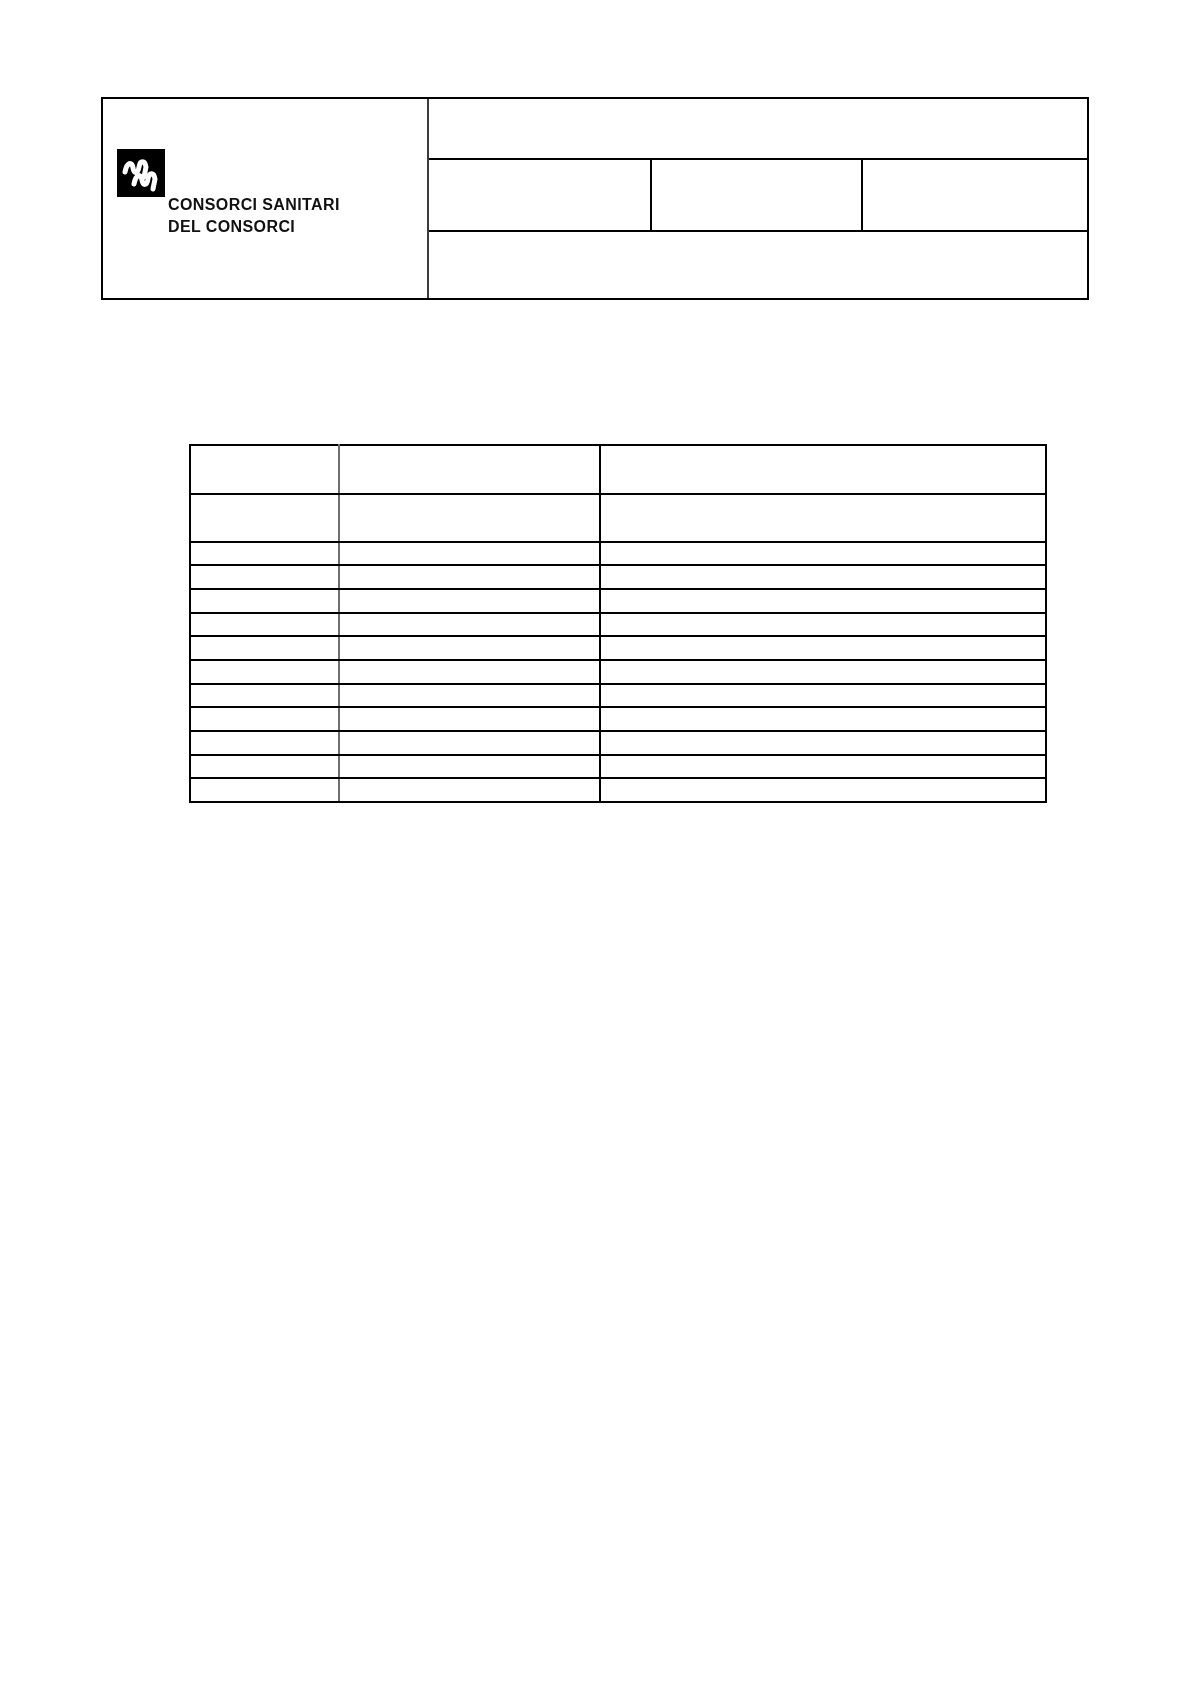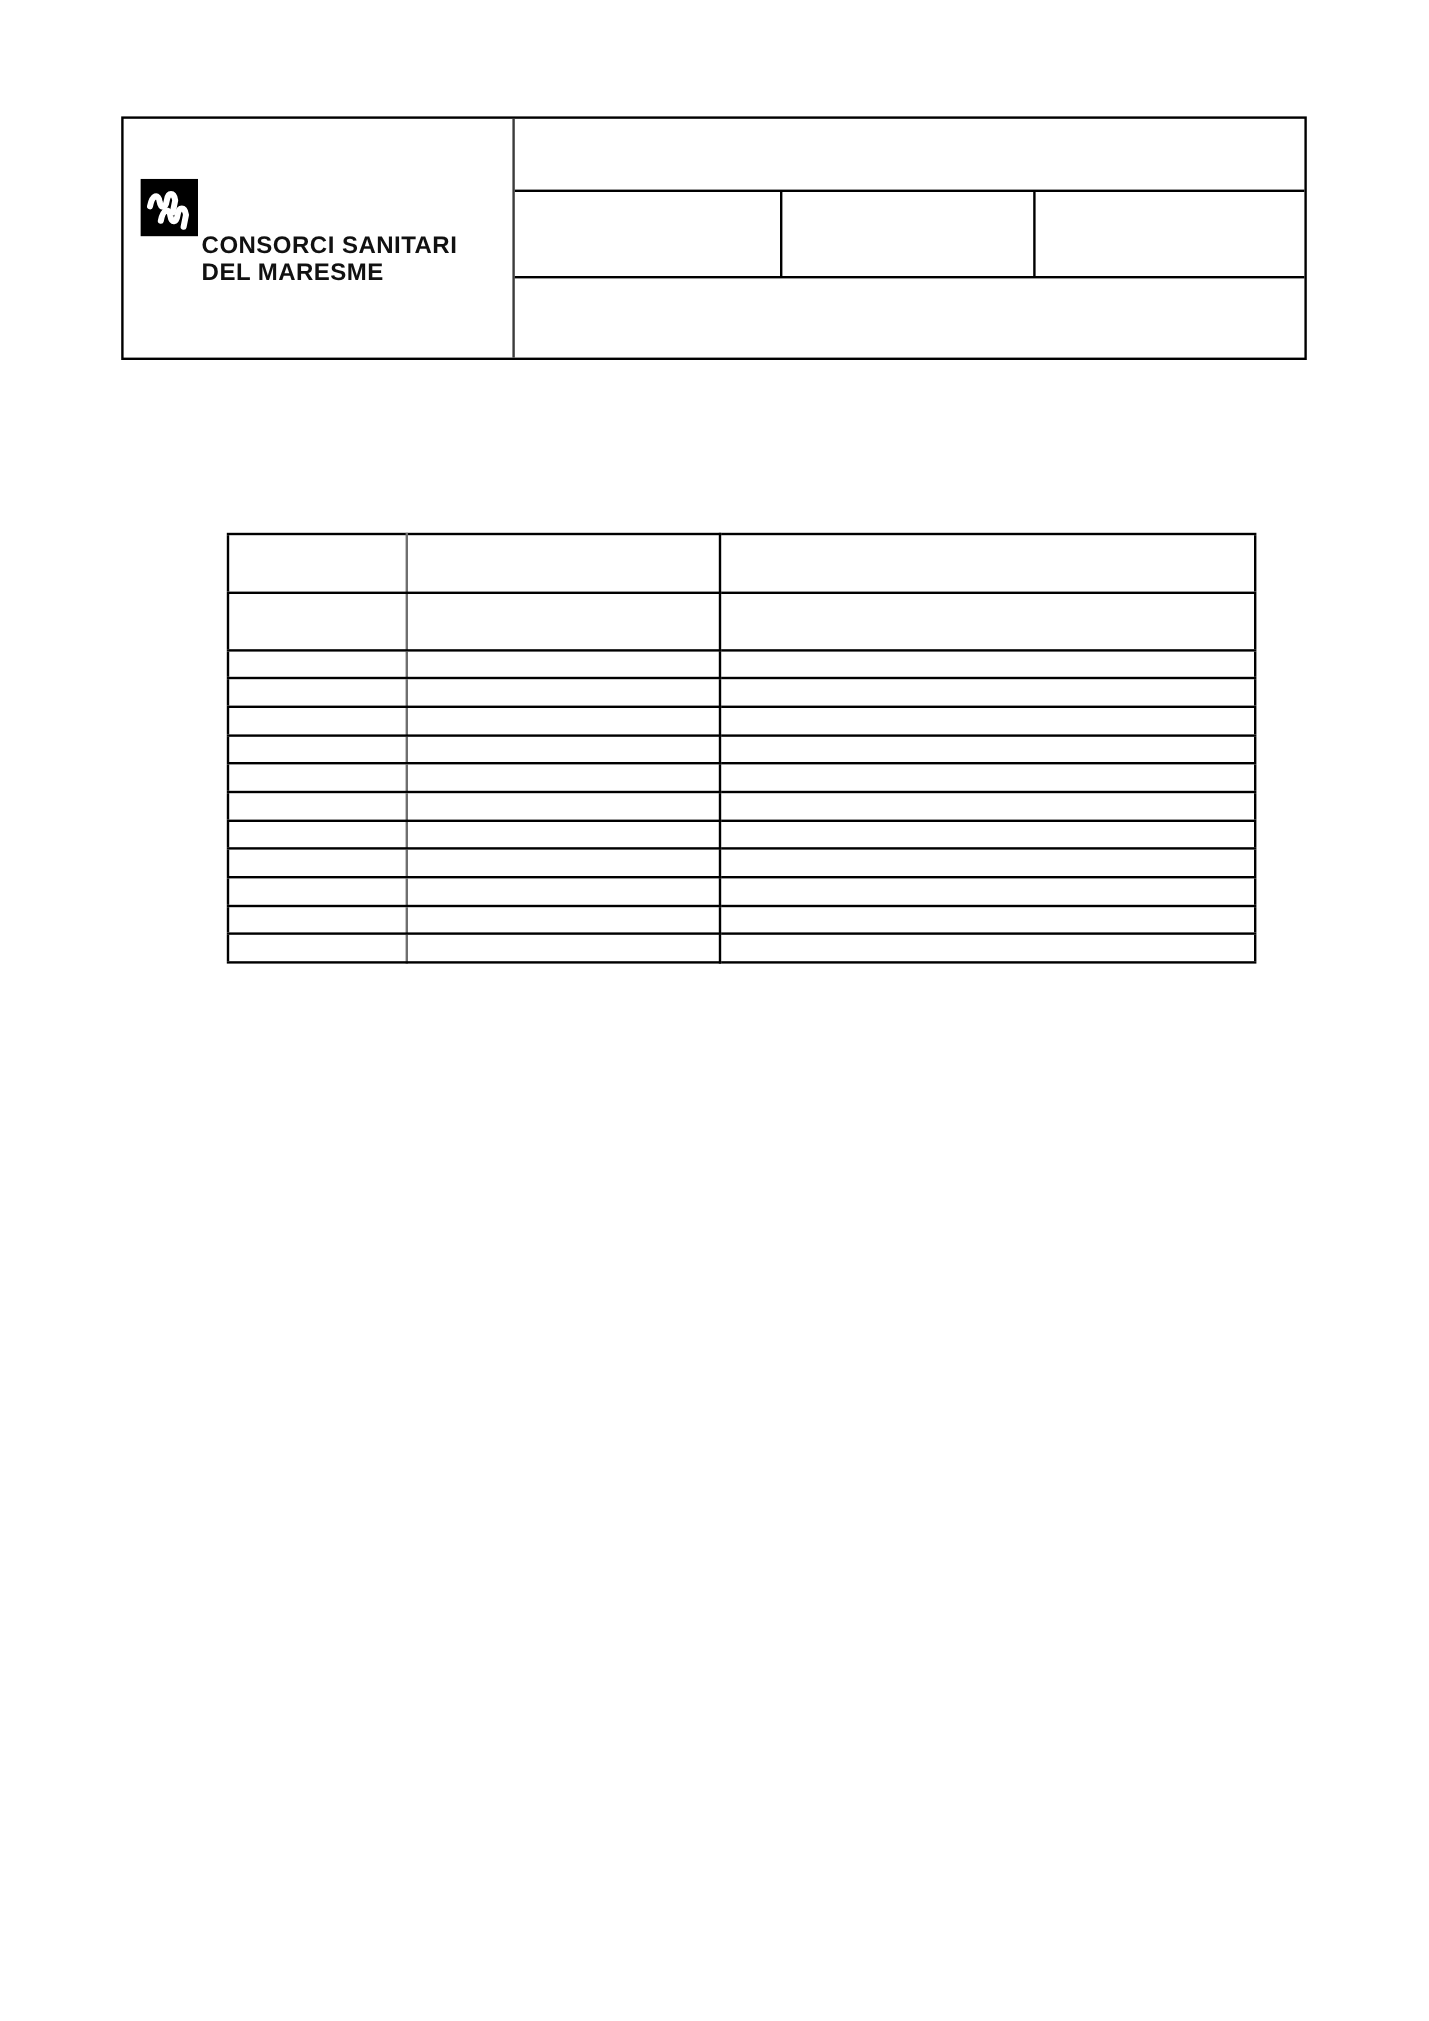--- a/index.html
+++ b/index.html
@@ -41,21 +41,21 @@
     width: 48px;
     height: 48px;
     display: block;
   }
   .org-name {
     position: absolute;
     left: 65px;
     top: 95px;
     color: #111;
     font-weight: bold;
-    font-size: 20px;
+    font-size: 16px;
     line-height: 22px;
     letter-spacing: 0.4px;
     white-space: nowrap;
   }
   .header-right {
     position: absolute;
     left: 326px;
     top: 0;
     right: 0;
     height: 100%;
@@ -120,21 +120,21 @@
   <div class="header-box">
 
     <div class="header-left-cell">
       <svg class="logo-mark" viewBox="0 0 48 48" xmlns="http://www.w3.org/2000/svg">
         <rect x="0" y="0" width="48" height="48" fill="#000"></rect>
         <path d="M 8 23 C 10 13 15 12 16 19 C 17 25 21 25 22 18 C 23 11 28 11 29 18 L 27 28" fill="none" stroke="#fff" stroke-width="5" stroke-linecap="round" stroke-linejoin="round"></path>
         <path d="M 17 35 C 19 25 24 24 25 31 C 26 37 30 37 31 30 C 32 23 37 23 38 30 L 36 40" fill="none" stroke="#fff" stroke-width="5" stroke-linecap="round" stroke-linejoin="round"></path>
       </svg>
       <div class="org-name">
         <div>CONSORCI SANITARI</div>
-        <div>DEL MARESME</div>
+        <div>DEL CONSORCI</div>
       </div>
     </div>
 
     <div class="header-right">
       <div class="hr-row-top"></div>
       <div class="hr-row-mid">
         <div class="hcell"></div>
         <div class="hcell"></div>
         <div class="hcell"></div>
       </div>

